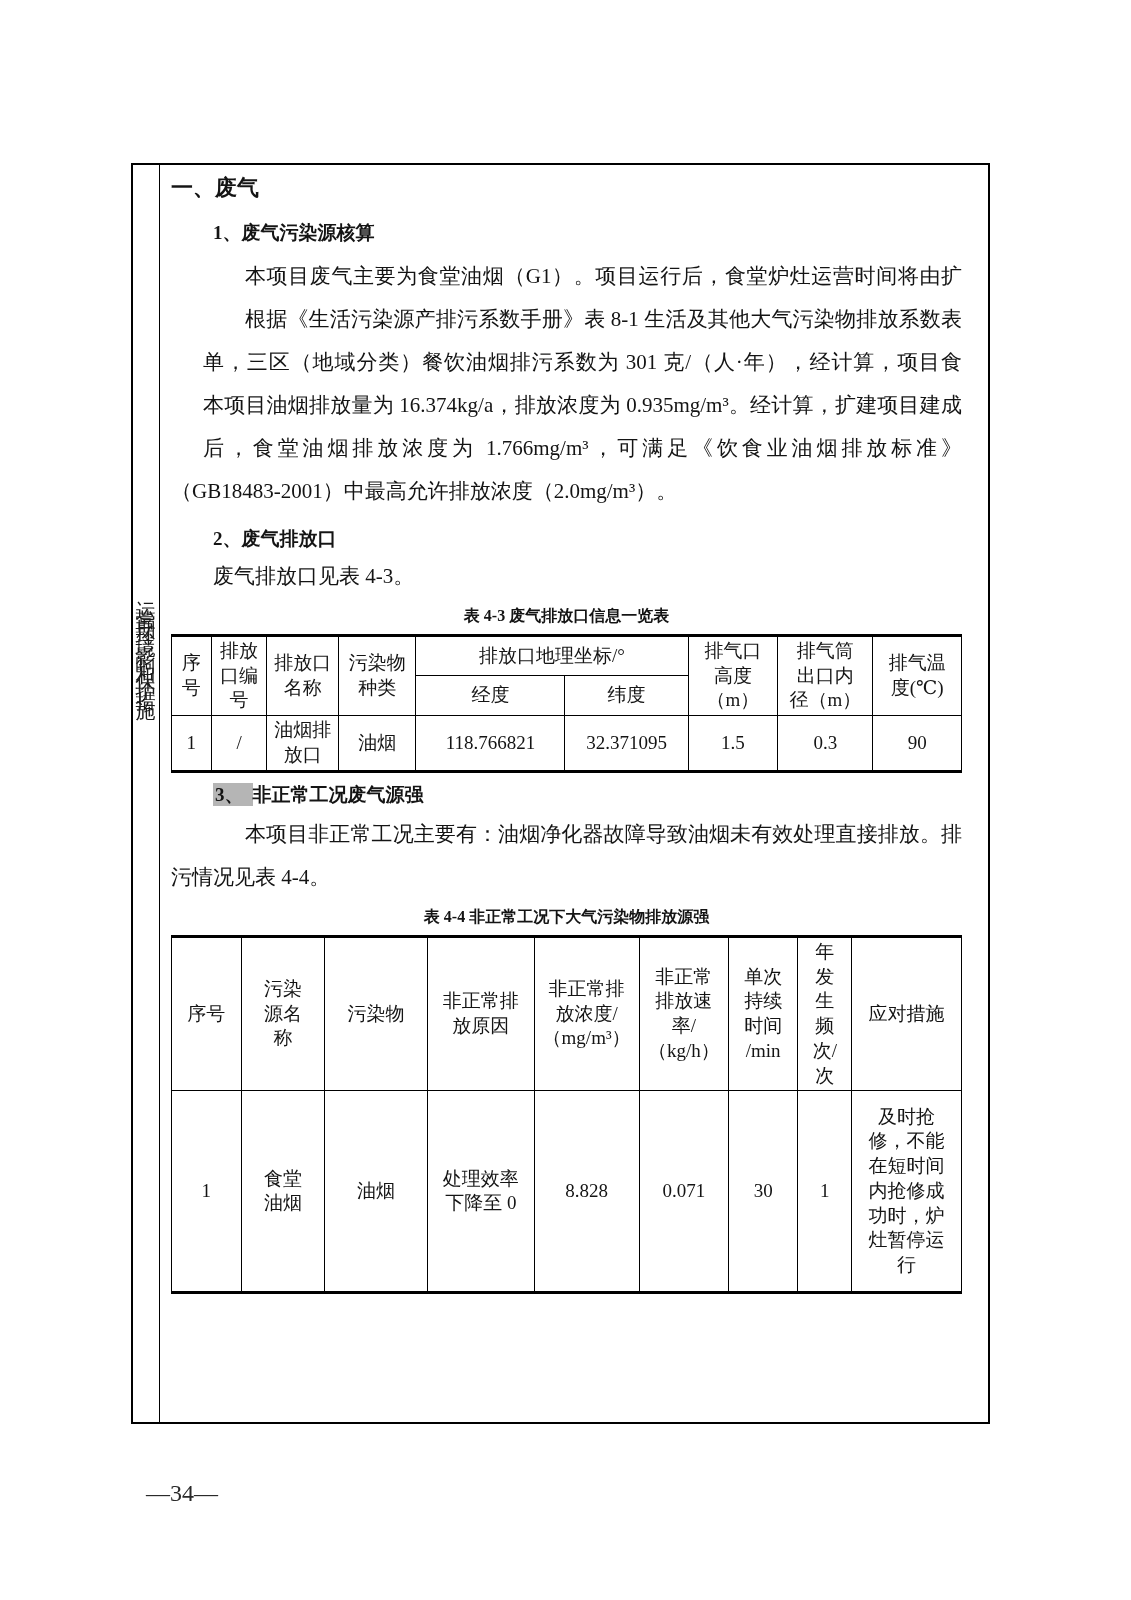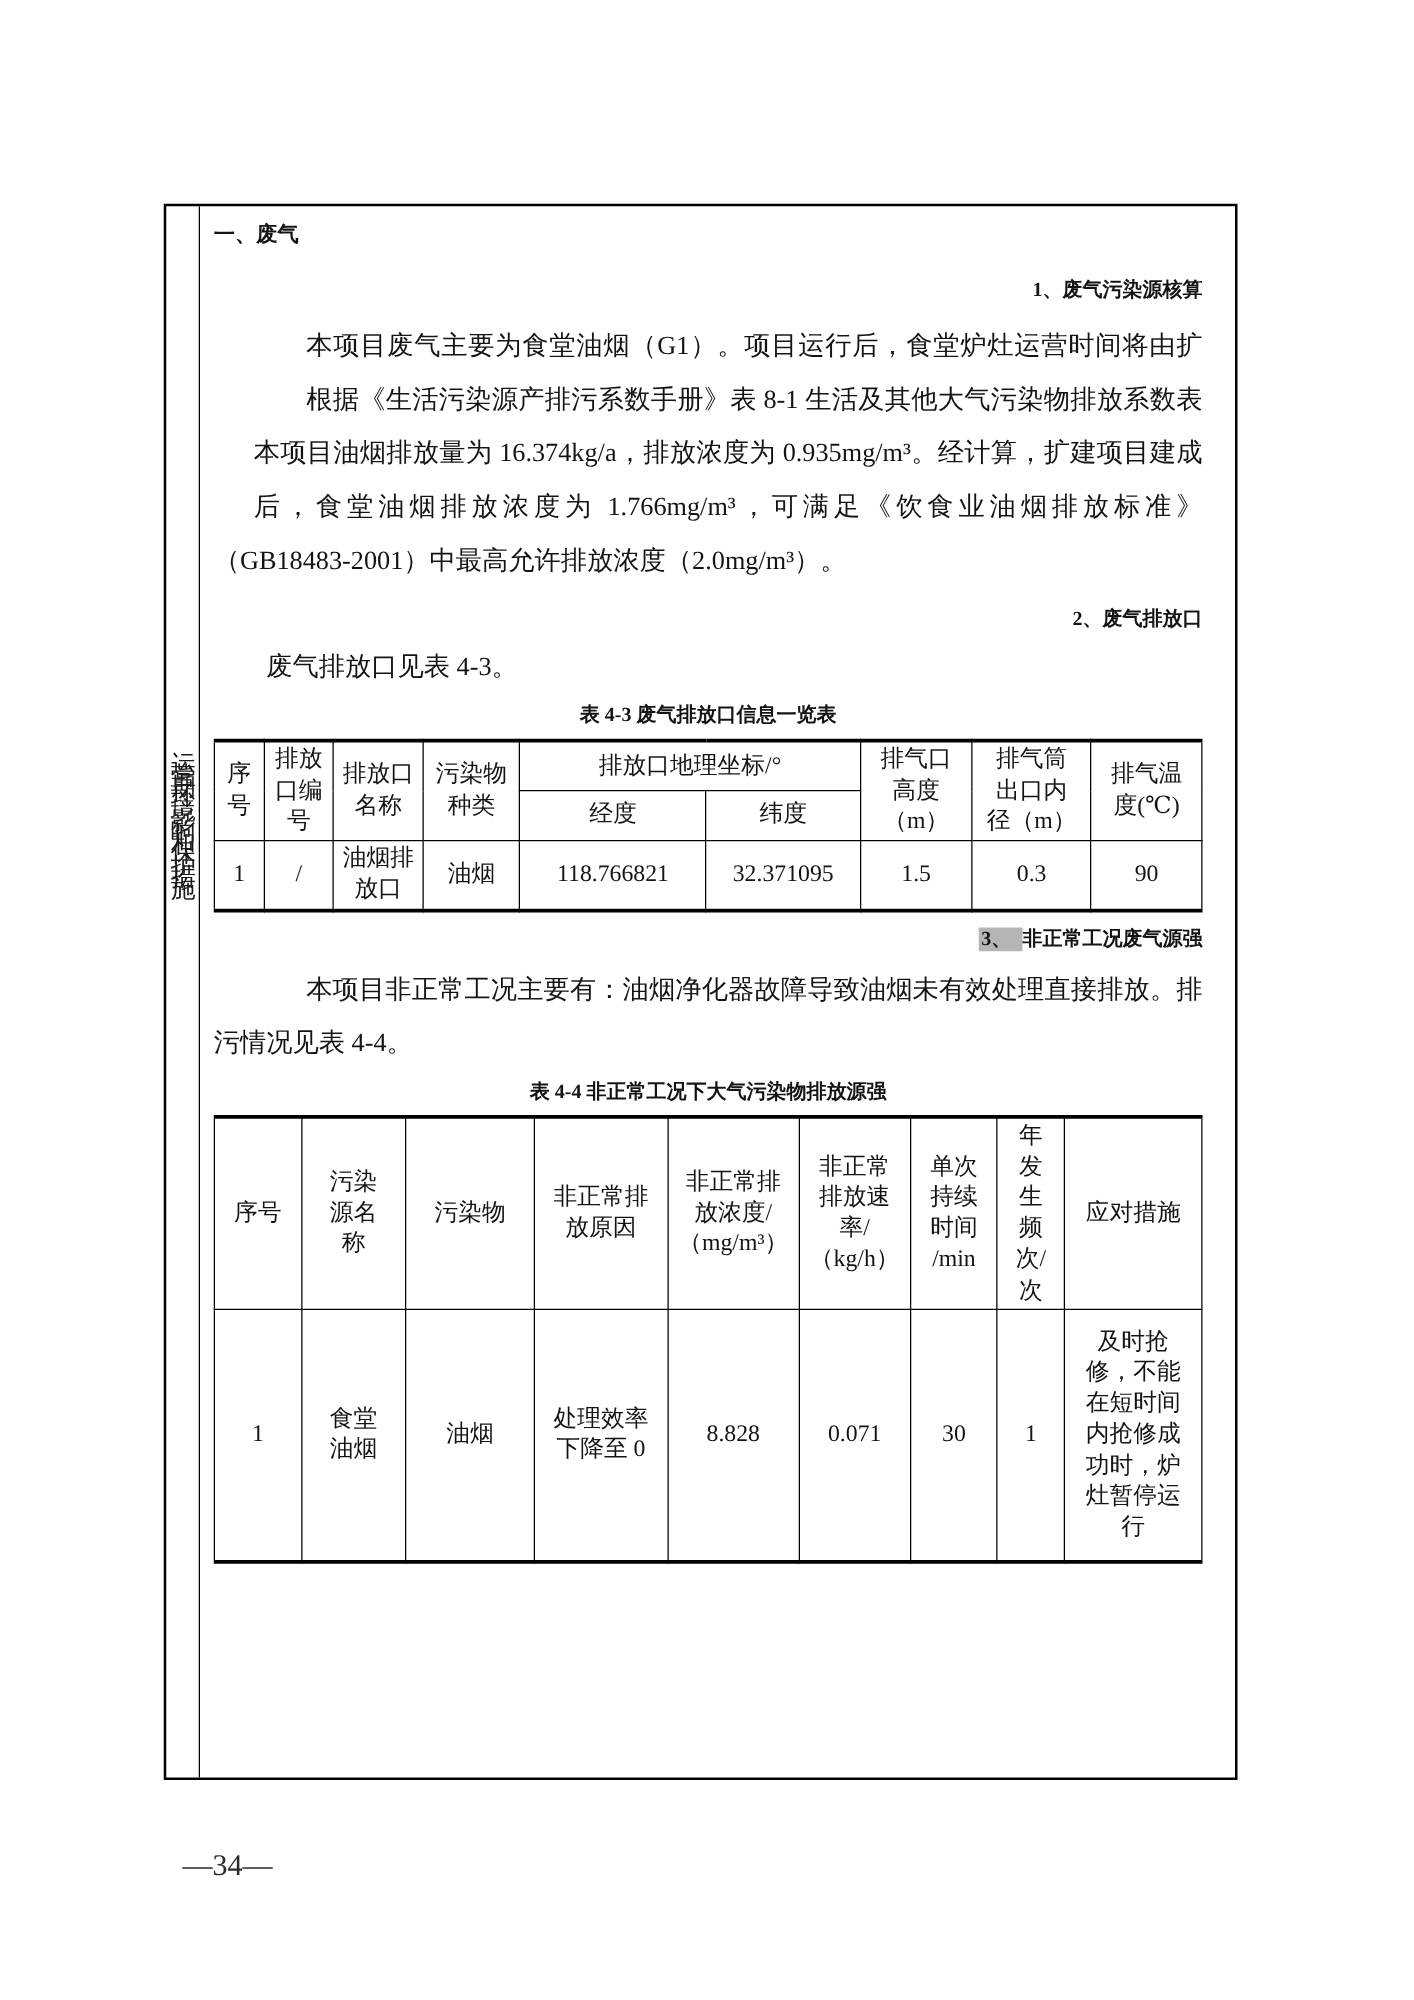--- a/index.html
+++ b/index.html
@@ -11,22 +11,22 @@
     position:absolute; left:131px; top:163px; width:859px; height:1261px;
     border:2px solid #000; box-sizing:border-box; display:flex; background:#fff;
   }
   .sidebar { width:26px; flex:none; border-right:1px solid #000; position:relative; }
   .sidebar-label {
     position:absolute; top:420px; left:50%; transform:translateX(-50%);
     writing-mode:vertical-lr; text-orientation:upright;
     font-size:20px; letter-spacing:9px; line-height:26px; color:#1a1a1a;
   }
   .content { flex:1; box-sizing:border-box; padding:6px 26px 0 11px; overflow:hidden; }
-  .h1 { font-weight:bold; font-size:17px; line-height:34px; }
-  .h2 { font-weight:bold; font-size:16px; line-height:32px; margin-left:42px;text-align:right; }
+  .h1 { font-weight:bold; font-size:22px; line-height:34px; }
+  .h2 { font-weight:bold; font-size:19px; line-height:32px; margin-left:42px; }
   .line { font-size:21px; line-height:43px; white-space:pre-line; }
   .j { text-align:justify; text-align-last:justify;margin-left:32px; }
   .indent { text-indent:42px; }
   .tbl-title { font-weight:bold; font-size:16px; line-height:32px; text-align:center; }
   table {
     border-collapse:collapse; width:100%; table-layout:fixed;
     border-top:3px solid #000; border-bottom:3px solid #000;
   }
   td,th {
     border:1px solid #000; font-weight:normal; font-size:19px; text-align:center;
@@ -50,20 +50,21 @@
   </div>
   <div class="content">
 
     <div class="h1">一、废气</div>
 
     <div class="h2 mt12">1、废气污染源核算</div>
 
     <div class="line j indent mt6">本项目废气主要为食堂油烟（G1）。项目运行后，食堂炉灶运营时间将由扩</div>
 
     <div class="line j indent">根据《生活污染源产排污系数手册》表 8-1 生活及其他大气污染物排放系数表</div>
+    <div class="line j">单，三区（地域分类）餐饮油烟排污系数为 301 克/（人·年），经计算，项目食</div>
     <div class="line j">本项目油烟排放量为 16.374kg/a，排放浓度为 0.935mg/m³。经计算，扩建项目建成</div>
     <div class="line j">后，食堂油烟排放浓度为 1.766mg/m³，可满足《饮食业油烟排放标准》</div>
     <div class="line">（GB18483-2001）中最高允许排放浓度（2.0mg/m³）。</div>
 
     <div class="h2 mt10">2、废气排放口</div>
     <div class="line indent">废气排放口见表 4-3。</div>
 
     <div class="tbl-title mt2">表 4-3 废气排放口信息一览表</div>
 
     <table class="mt2">

